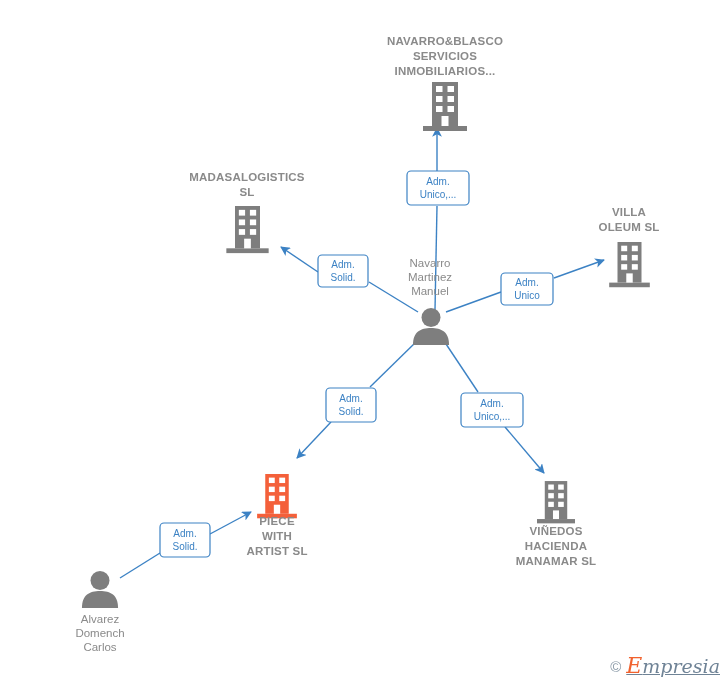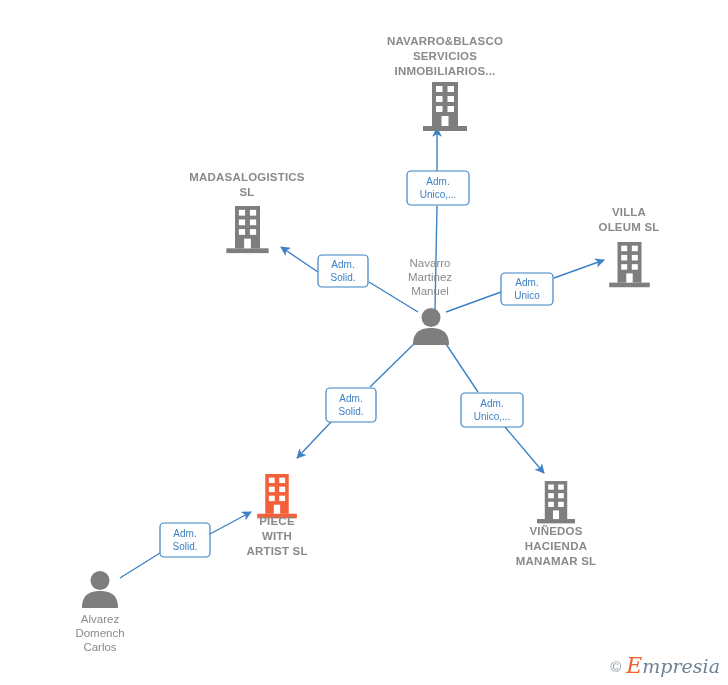--- a/index.html
+++ b/index.html
@@ -64,20 +64,21 @@
     font-size: 15px;
     color: #8a9aa8;
     line-height: 1;
   }
   .wm-name {
     font-family: "DejaVu Serif", serif;
     font-style: italic;
     font-size: 19px;
     color: #6f8396;
     line-height: 1;
+    text-decoration: underline;
   }
   .wm-name .wm-e {
     color: #f1622e;
     font-size: 22px;
   }
 </style>
 </head>
 <body>
 
 <svg id="graph" viewBox="0 0 728 685">

